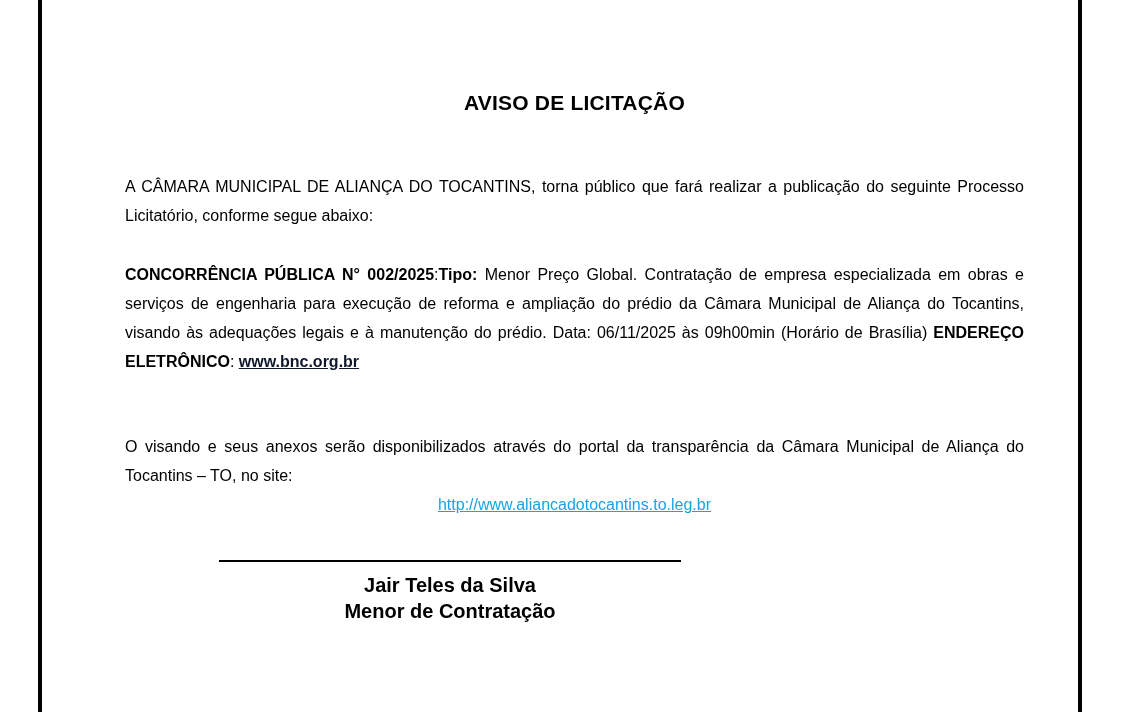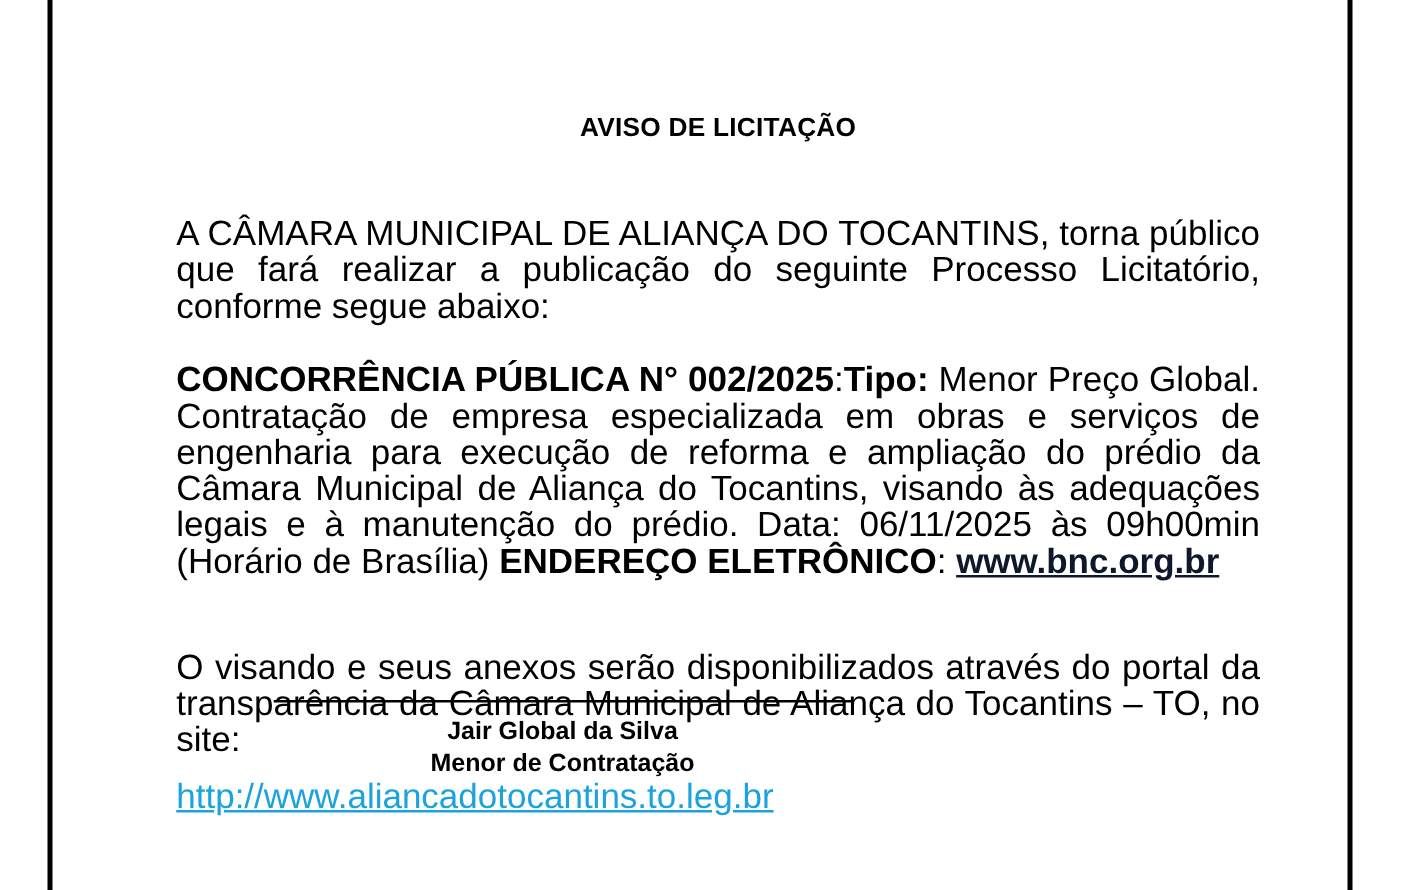--- a/index.html
+++ b/index.html
@@ -42,22 +42,22 @@
     margin: 0;
     padding-top: 90px;
     text-align: center;
     font-size: 21px;
     font-weight: bold;
     letter-spacing: 0.2px;
     line-height: 1.25;
   }
 
   .para {
-    margin: 16px;
-    font-size: 28px;
+    margin: 0;
+    font-size: 16px;
     line-height: 29px;
     text-align: justify;
     text-justify: inter-word;
   }
 
   .para.intro   { margin-top: 56px; }
   .para.main    { margin-top: 30px; }
   .para.closing { margin-top: 56px; }
 
   .para.intro,
@@ -84,21 +84,21 @@
   }
 
   a.link-portal {
     color: #1ba3e0;
     font-weight: normal;
     text-decoration: underline;
   }
 
   
   .lastline {
-    text-align: left;
+    text-align: center;
   }
 
   .signature {
     position: absolute;
     left: 218px;
     top: 560px;
     width: 464px;
     text-align: center;
   }
 
@@ -138,17 +138,17 @@
       <span>O visando e seus anexos serão disponibilizados através do portal da transparência da Câmara Municipal de Aliança do Tocantins – TO, no site: </span>
     </p>
     <p class="para lastline">
       <a class="link link-portal" href="#">http://www.aliancadotocantins.to.leg.br</a>
     </p>
 
   </div>
 
   <div class="signature">
     <div class="sig-rule"></div>
-    <div class="sig-name">Jair Global da Silva</div>
+    <div class="sig-name">Jair Teles da Silva</div>
     <div class="sig-role">Menor de Contratação</div>
   </div>
 
 </div>
 
 </body></html>

